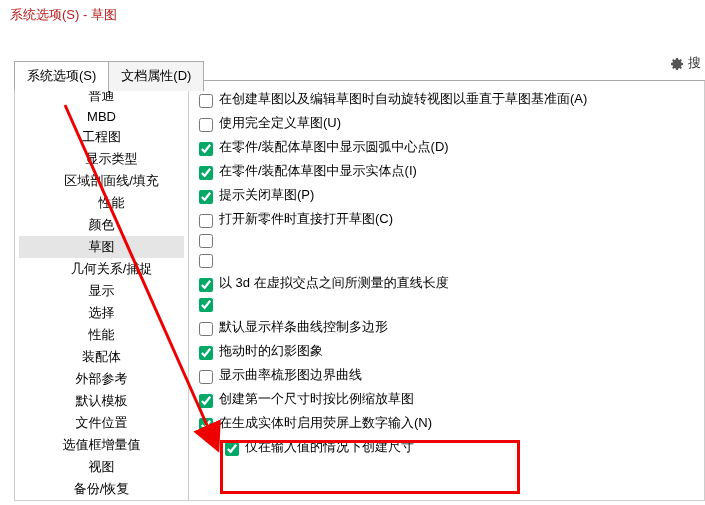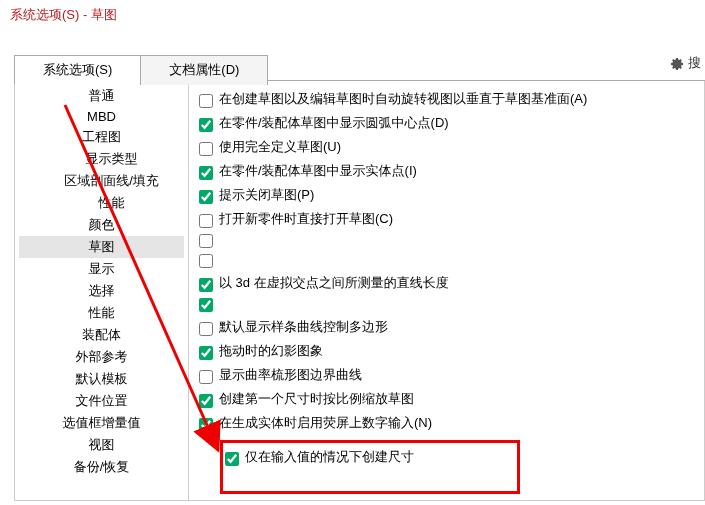--- a/index.html
+++ b/index.html
@@ -27,28 +27,28 @@
     gap: 4px;
     color: #333;
   }
   .tabs {
     display: flex;
     margin: 20px 0 0 14px;
     border-bottom: 1px solid #aaa;
     position: relative;
   }
   .tab {
-    padding: 5px 28px;
+    padding: 5px 12px;
     border: 1px solid #aaa;
     border-bottom: none;
     background: #f4f4f4;
     margin-right: -1px;
     cursor: pointer;
     position: relative;
-    top: 5px;
+    top: 11px;
     text-align: center;
   }
   .tab.active {
     background: #fff;
     border-bottom: 1px solid #fff;
   }
   .content {
     display: flex;
     border: 1px solid #ccc;
     border-top: none;
@@ -81,21 +81,21 @@
   .opt {
     display: flex;
     align-items: flex-end;
     padding: 3px 0 3px 10px;
     gap: 6px;
   }
   .opt input[type=checkbox] {
     width: 14px; height: 14px;
     accent-color: #0a6;
   }
-  .opt.indent { padding-left: 36px; margin-top: 10px; }
+  .opt.indent { padding-left: 36px; }
   .redbox {
     position: absolute;
     border: 3px solid #e00;
     left: 220px;
     top: 440px;
     width: 300px;
     height: 54px;
     pointer-events: none;
   }
   .arrow-svg {
@@ -131,43 +131,44 @@
 <div class="content">
   <div class="sidebar" id="sidebar">
       <div class="side-item">普通</div>
       <div class="side-item">MBD</div>
       <div class="side-item">工程图</div>
       <div class="side-item indent">显示类型</div>
       <div class="side-item indent">区域剖面线/填充</div>
       <div class="side-item indent">性能</div>
       <div class="side-item">颜色</div>
       <div class="side-item selected">草图</div>
+      <div class="side-item indent">几何关系/捕捉</div>
       <div class="side-item">显示</div>
       <div class="side-item">选择</div>
       <div class="side-item">性能</div>
       <div class="side-item">装配体</div>
       <div class="side-item">外部参考</div>
       <div class="side-item">默认模板</div>
       <div class="side-item">文件位置</div>
       <div class="side-item">选值框增量值</div>
       <div class="side-item">视图</div>
       <div class="side-item">备份/恢复</div>
     </div>
   <div class="options" id="options">
       <label class="opt">
         <input type="checkbox" style="">
         <span>在创建草图以及编辑草图时自动旋转视图以垂直于草图基准面(A)</span>
       </label>
       <label class="opt">
+        <input type="checkbox" style="">
+        <span>使用完全定义草图(U)</span>
+      </label>
+      <label class="opt">
         <input type="checkbox" checked="" style="">
         <span>在零件/装配体草图中显示圆弧中心点(D)</span>
-      </label>
-      <label class="opt">
-        <input type="checkbox" style="">
-        <span>使用完全定义草图(U)</span>
       </label>
       <label class="opt">
         <input type="checkbox" checked="" style="">
         <span>在零件/装配体草图中显示实体点(I)</span>
       </label>
       <label class="opt">
         <input type="checkbox" checked="" style="">
         <span>提示关闭草图(P)</span>
       </label>
       <label class="opt">

